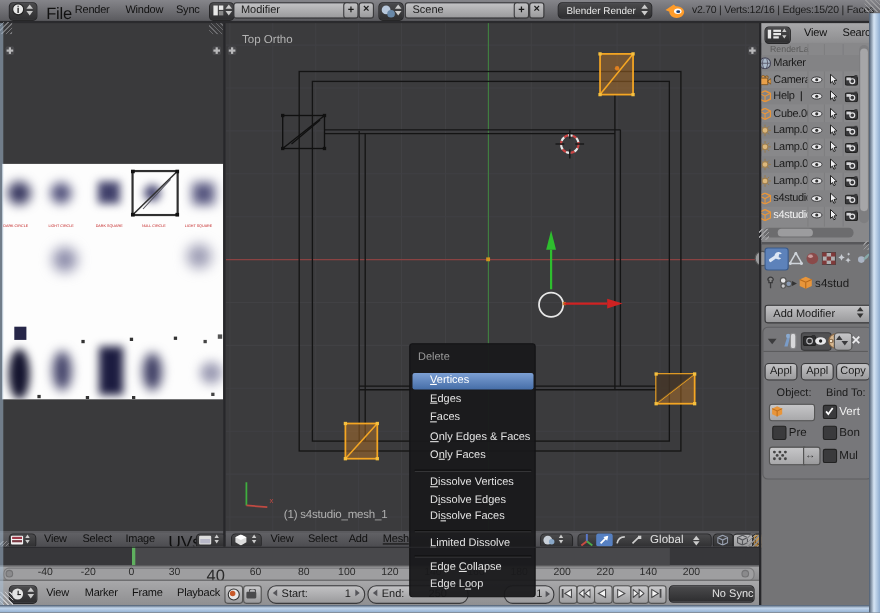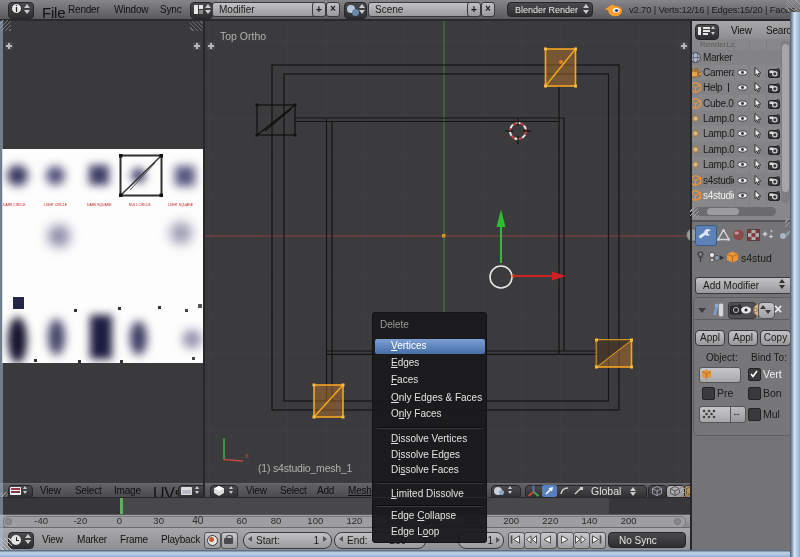--- a/index.html
+++ b/index.html
@@ -625,22 +625,22 @@
 
     <div class="abs" style="left:0;top:17px;width:690px;height:13px;background:linear-gradient(#a2a2a4,#8a8a8c);border-top:1px solid #58585a;">
       <div class="abs" style="left:3px;top:1px;width:681px;height:10px;background:#9e9ea0;border-radius:5px;border:1px solid #7a7a7c;"></div>
       <div class="abs" style="left:5px;top:3px;width:7px;height:7px;border-radius:50%;background:#8a8a8c;border:1px solid #737375;box-sizing:border-box;"></div>
       <div class="abs" style="left:674px;top:3px;width:7px;height:7px;border-radius:50%;background:#8a8a8c;border:1px solid #737375;box-sizing:border-box;"></div>
       <div id="rulernums">
           <div class="txt" style="left:31.180000000000007px;top:0px;width:20px;text-align:center;font-size:9.5px;color:#2a2a2a;">-40</div>
           <div class="txt" style="left:70.34px;top:0px;width:20px;text-align:center;font-size:9.5px;color:#2a2a2a;">-20</div>
           <div class="txt" style="left:109.5px;top:0px;width:20px;text-align:center;font-size:9.5px;color:#2a2a2a;">0</div>
           <div class="txt" style="left:148.66px;top:0px;width:20px;text-align:center;font-size:9.5px;color:#2a2a2a;">30</div>
-          <div class="txt" style="left:187.82px;top:0px;width:20px;text-align:center;font-size:10px;color:#2a2a2a;">40</div>
-          <div class="txt" style="left:226.98000000000002px;top:0px;width:20px;text-align:right;font-size:9.5px;color:#2a2a2a;">60</div>
+          <div class="txt" style="left:187.82px;top:0px;width:20px;font-size:15px;color:#2a2a2a;">40</div>
+          <div class="txt" style="left:226.98000000000002px;top:0px;width:20px;text-align:left;font-size:9.5px;color:#2a2a2a;">60</div>
           <div class="txt" style="left:266.14px;top:0px;width:20px;text-align:center;font-size:9.5px;color:#2a2a2a;">80</div>
           <div class="txt" style="left:305.29999999999995px;top:0px;width:20px;text-align:center;font-size:9.5px;color:#2a2a2a;">100</div>
           <div class="txt" style="left:344.46000000000004px;top:0px;width:20px;text-align:center;font-size:9.5px;color:#2a2a2a;">120</div>
           <div class="txt" style="left:383.62px;top:0px;width:20px;text-align:center;font-size:9.5px;color:#2a2a2a;">140</div>
           <div class="txt" style="left:422.78px;top:0px;width:20px;text-align:center;font-size:9.5px;color:#2a2a2a;">160</div>
           <div class="txt" style="left:461.94px;top:0px;width:20px;text-align:center;font-size:9.5px;color:#2a2a2a;">180</div>
           <div class="txt" style="left:501.09999999999997px;top:0px;width:20px;text-align:center;font-size:9.5px;color:#2a2a2a;">200</div>
           <div class="txt" style="left:540.26px;top:0px;width:20px;text-align:center;font-size:9.5px;color:#2a2a2a;">220</div>
           <div class="txt" style="left:579.4200000000001px;top:0px;width:20px;text-align:center;font-size:9.5px;color:#2a2a2a;">140</div>
           <div class="txt" style="left:618.5799999999999px;top:0px;width:20px;text-align:center;font-size:9.5px;color:#2a2a2a;">200</div>
@@ -695,21 +695,21 @@
           <div class="abs" style="left:572.8000000000002px;top:4px;width:15px;height:15px;background:linear-gradient(#cacacc,#9e9ea0);border:1px solid #555;border-radius:3px;"></div>
           <svg class="abs" style="left:574.8000000000002px;top:7px;" width="11" height="9" viewBox="0 0 11 9">
             <path d="M0.5,0.8 L5,4.5 L0.5,8.2 Z M6,0.8 L10.5,4.5 L6,8.2 Z" fill="#f4f4f4" stroke="#4a4a4c" stroke-width="1"></path>
           </svg>
           <div class="abs" style="left:589.0000000000002px;top:4px;width:15px;height:15px;background:linear-gradient(#cacacc,#9e9ea0);border:1px solid #555;border-radius:3px;"></div>
           <svg class="abs" style="left:591.0000000000002px;top:7px;" width="11" height="9" viewBox="0 0 11 9">
             <path d="M9.5,0.5 V8.5" stroke="#4a4a4c" stroke-width="1.6" fill="none"></path>
             <path d="M1.5,0.8 L7.5,4.5 L1.5,8.2 Z" fill="#f4f4f4" stroke="#4a4a4c" stroke-width="1"></path>
           </svg>
         </div>
-      <div class="ebtn" style="left:608px;top:4px;width:78px;height:16px;color:#e4e4e4;font-size:10px;line-height:15px;padding-left:10px;box-sizing:border-box;">No Sync</div>
+      <div class="ebtn" style="left:608px;top:4px;width:78px;height:16px;color:#e4e4e4;font-size:10px;line-height:15px;padding-left:10px;box-sizing:border-box;text-align:right;">No Sync</div>
     </div>
   </div>
 
   <div class="abs" id="delmenu" style="left:372px;top:312px;width:115px;height:231px;background:rgba(25,25,27,0.95);border:1px solid #131315;border-radius:3px;box-sizing:border-box;padding-left:16px;">
     <div class="txt" style="left:7px;top:6px;font-size:10px;color:#9a9a9a;">Delete</div>
     <div class="abs" style="left:2px;top:26px;width:110px;height:15px;background:linear-gradient(#7da0d4,#466ea8);border-radius:2px;"></div>
     <div class="menu-item" style="top:27px;color:#fff;"><u>V</u>ertices</div>
     <div class="menu-item" style="top:44px;"><u>E</u>dges</div>
     <div class="menu-item" style="top:61px;"><u>F</u>aces</div>
     <div class="menu-item" style="top:78.5px;"><u>O</u>nly Edges &amp; Faces</div>

